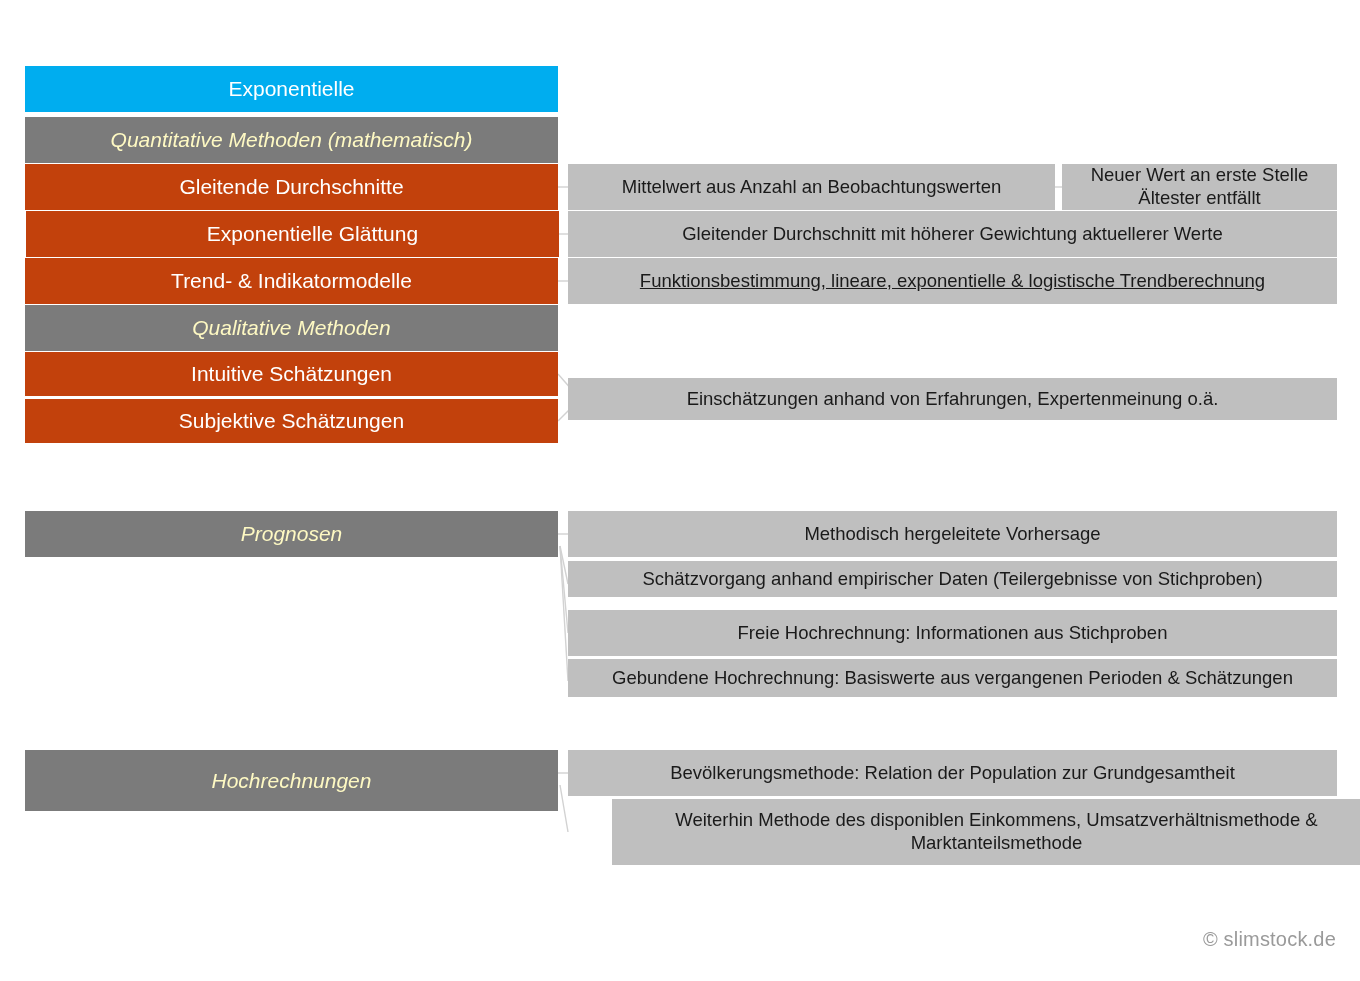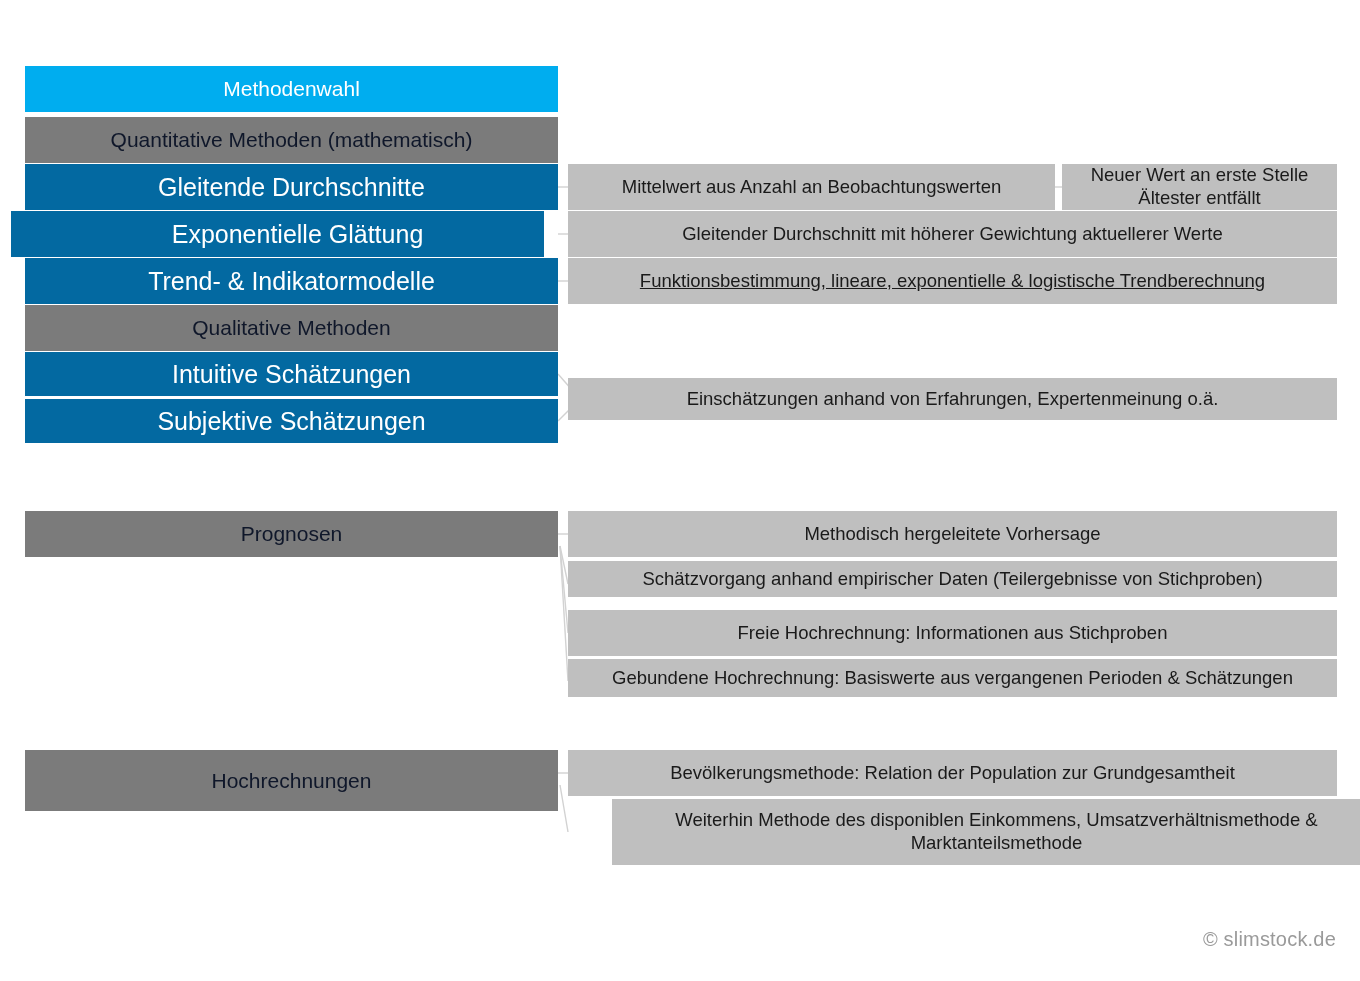--- a/index.html
+++ b/index.html
@@ -31,27 +31,28 @@
     line-height: 1.22;
     padding: 2px 8px;
   }
   .accent {
     background: #00ADEF;
     color: #ffffff;
     font-size: 21px;
   }
   .dark {
     background: #7B7B7B;
-    color: #0f172a;
+    color: #fef9c3;
     font-size: 21px;
+    font-style: italic;
   }
   .light {
-    background: #0369a1;
+    background: #c2410c;
     color: #ffffff;
-    font-size: 25px;
+    font-size: 21px;
   }
   .detail {
     background: #BFBFBF;
     color: #1a1a1a;
     font-size: 18.5px;
   }
   svg.connectors {
     position: absolute;
     left: 0; top: 0;
     width: 1360px;
@@ -91,32 +92,32 @@
       <path d="M560 546 L568 584"></path>
       <path d="M560 546 L568 633"></path>
       <path d="M560 546 L568 681"></path>
 
       <path d="M558 773 L568 773"></path>
       <path d="M560 785 L568 832"></path>
     </g>
   </svg>
 
   <div class="box accent" style="left:25px; top:66px; width:533px; height:46px;">
-    <span>Methodenwahl</span>
+    <span>Exponentielle</span>
   </div>
 
   <div class="box dark" style="left:25px; top:117px; width:533px; height:46px;">
     <span>Quantitative Methoden (mathematisch)</span>
   </div>
 
   <div class="box light" style="left:25px; top:164px; width:533px; height:46px;">
     <span>Gleitende Durchschnitte</span>
   </div>
 
-  <div class="box light" style="left:11px; top:211px; width:533px; height:46px;padding-left:48px;">
+  <div class="box light" style="left:26px; top:211px; width:533px; height:46px;padding-left:48px;">
     <span>Exponentielle Glättung</span>
   </div>
 
   <div class="box light" style="left:25px; top:258px; width:533px; height:46px;">
     <span>Trend- &amp; Indikatormodelle</span>
   </div>
 
   <div class="box dark" style="left:25px; top:305px; width:533px; height:46px;">
     <span>Qualitative Methoden</span>
   </div>

